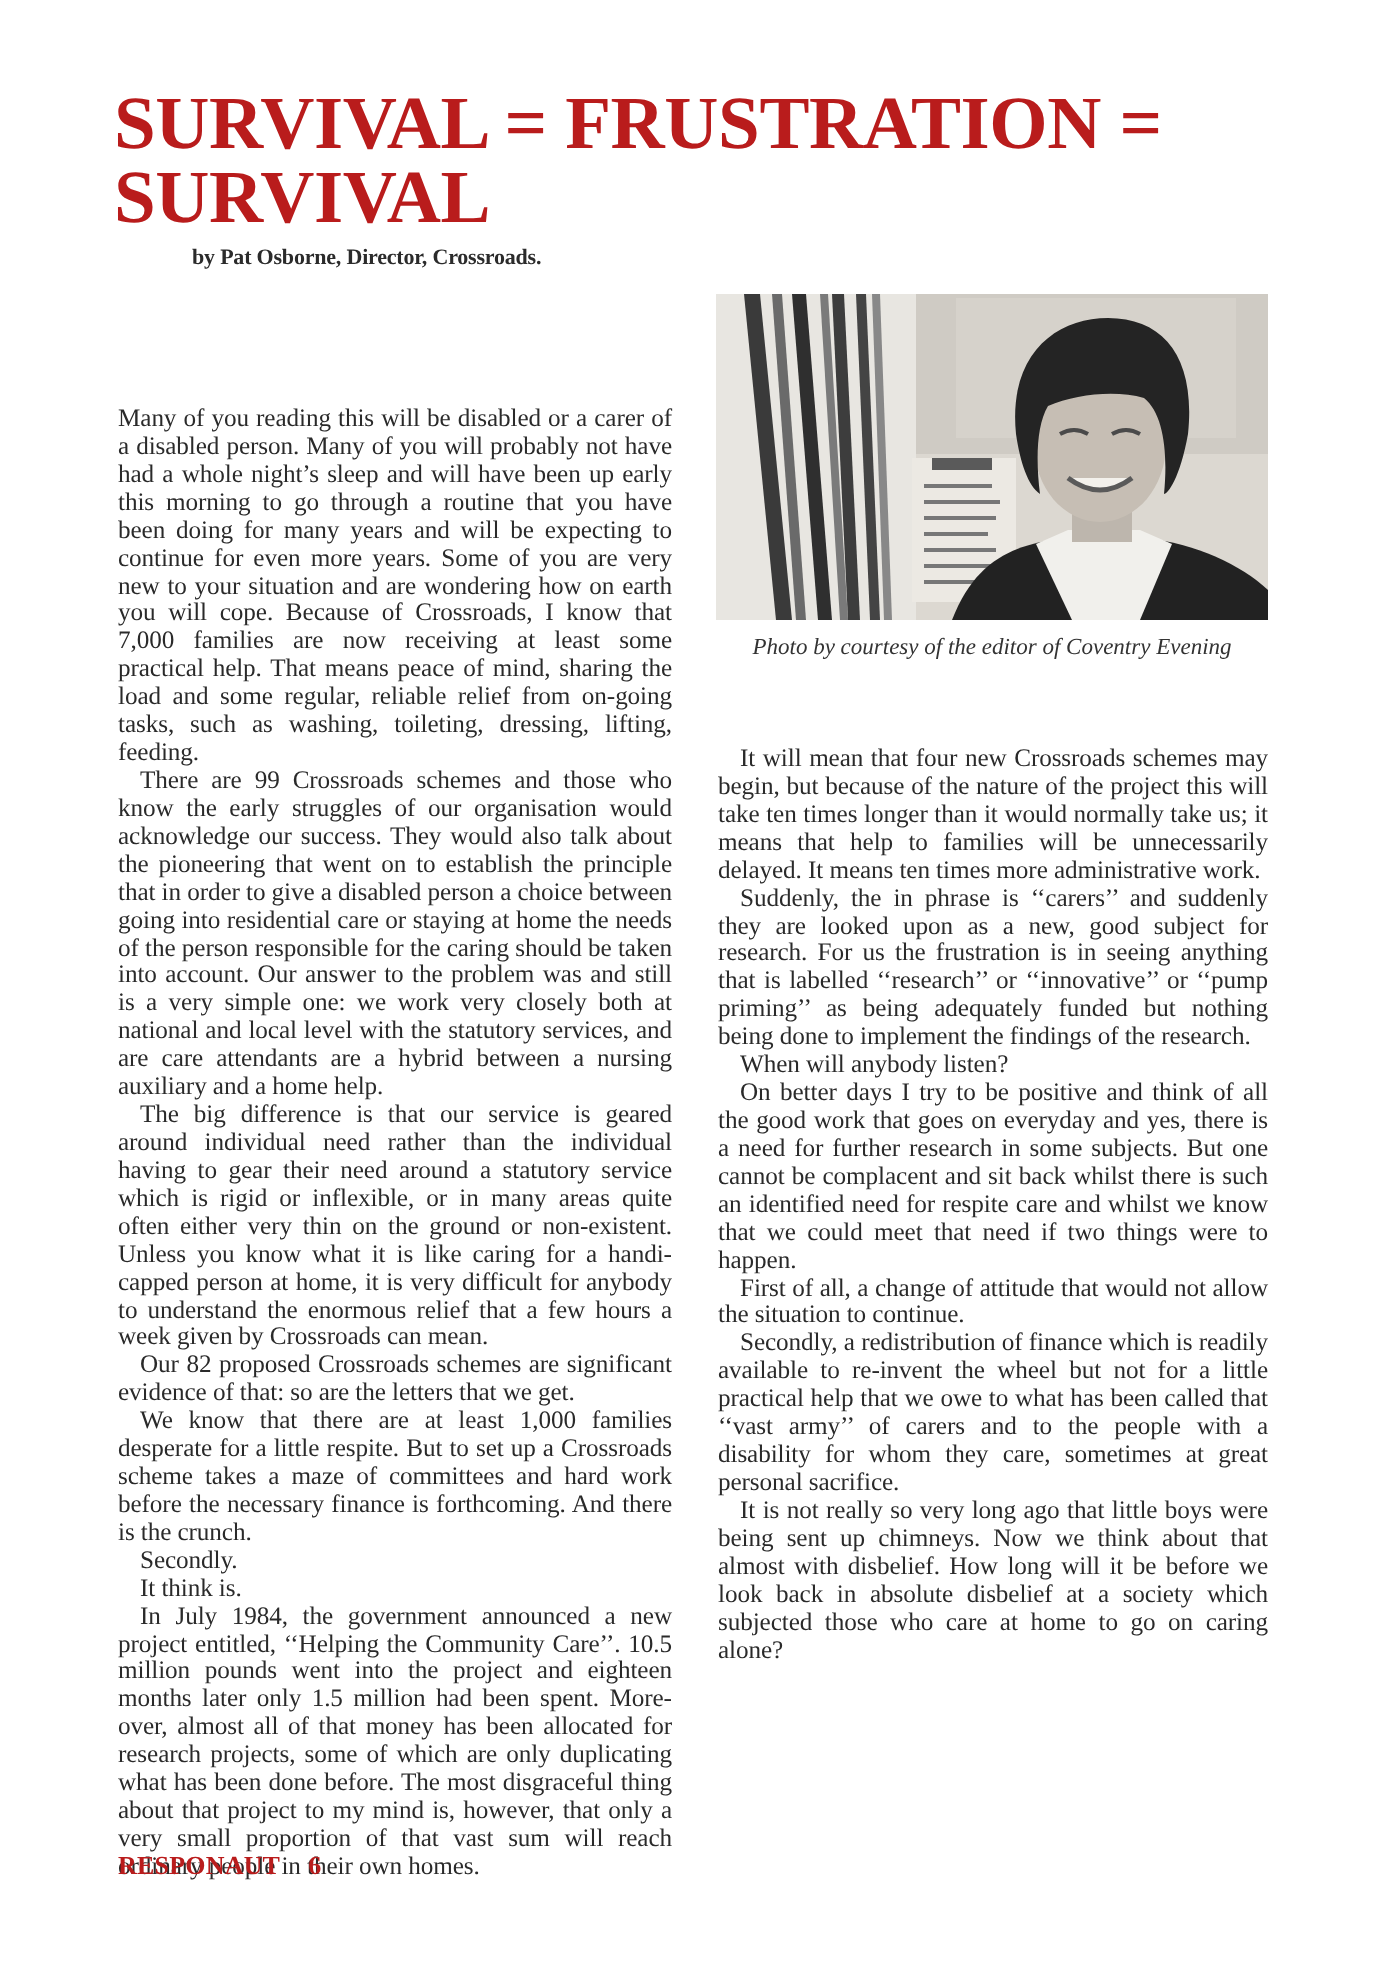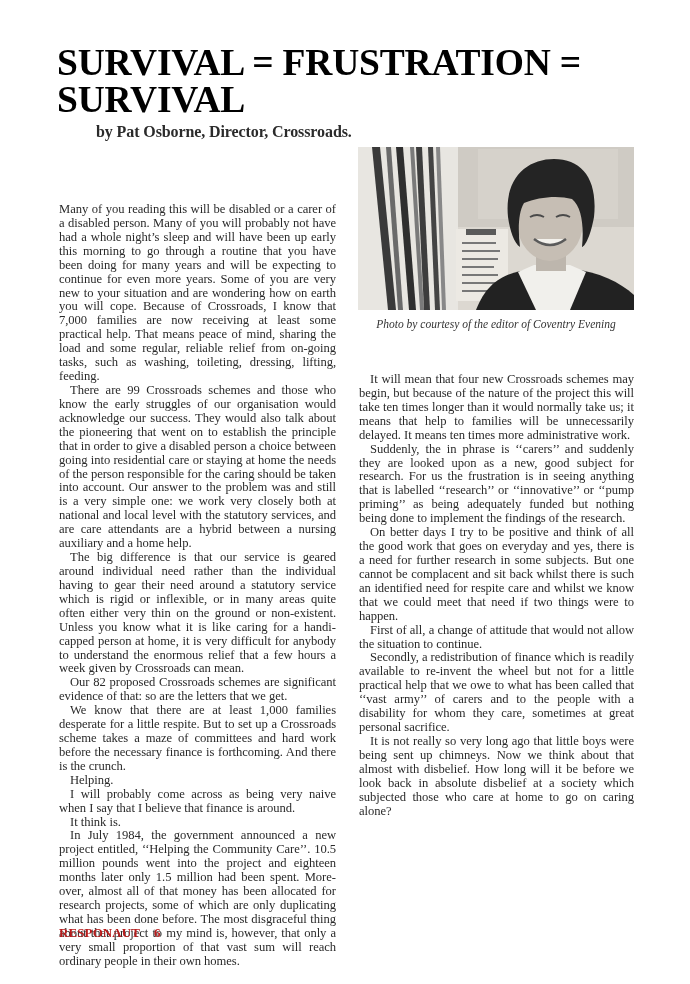--- a/index.html
+++ b/index.html
@@ -3,26 +3,26 @@
 <meta charset="utf-8">
 <style>
   html, body { margin: 0; padding: 0; background: #ffffff; }
   body {
     width: 690px; height: 984px; position: relative; overflow: hidden;
     font-family: "Liberation Serif", "DejaVu Serif", serif; color: #2a2a2a;
   }
   .title {
     position: absolute; left: 57px; top: 44px; width: 600px;
     font-family: "Liberation Serif", serif; font-weight: bold;
-    font-size: 37.5px; line-height: 37px; letter-spacing: -0.2px; color: #000000;
+    font-size: 37.5px; line-height: 37px; letter-spacing: -0.2px; color: #b91c1c;
     margin: 0;
   }
   .byline {
     position: absolute; left: 59px; top: 123px;
-    font-weight: bold; font-size: 16px; color: #2b2b2b; letter-spacing: -0.1px; padding-left: 37px;
+    font-weight: bold; font-size: 11px; color: #2b2b2b; letter-spacing: -0.1px; padding-left: 37px;
   }
   .col {
     position: absolute; width: 277px;
     font-size: 12.6px; line-height: 13.92px; text-align: justify;
     hyphens: manual; letter-spacing: -0.05px;
   }
   .col-left { left: 59px; top: 156px; margin-top: 47px; }
   .col-right { left: 359px; top: 373px; width: 275px; }
   .col p { margin: 0; text-indent: 11px; }
   .col p.first { text-indent: 0; }
@@ -47,22 +47,21 @@
 
 <h1 class="title">SURVIVAL = FRUSTRATION = SURVIVAL</h1>
 <div class="byline">by Pat Osborne, Director, Crossroads.</div>
 
 <div class="col col-left">
   <p class="first">Many of you reading this will be disabled or a carer of a disabled person. Many of you will probably not have had a whole night’s sleep and will have been up early this morning to go through a routine that you have been doing for many years and will be expecting to continue for even more years. Some of you are very new to your situation and are wondering how on earth you will cope. Because of Crossroads, I know that 7,000 families are now receiving at least some practical help. That means peace of mind, sharing the load and some regular, reliable relief from on-going tasks, such as washing, toileting, dressing, lifting, feeding.</p>
   <p>There are 99 Crossroads schemes and those who know the early struggles of our organisation would acknowledge our success. They would also talk about the pioneering that went on to establish the principle that in order to give a disabled person a choice between going into residential care or staying at home the needs of the person responsible for the caring should be taken into account. Our answer to the problem was and still is a very simple one: we work very closely both at national and local level with the statutory services, and are care attendants are a hybrid between a nursing auxiliary and a home help.</p>
   <p>The big difference is that our service is geared around individual need rather than the individual having to gear their need around a statutory service which is rigid or inflexible, or in many areas quite often either very thin on the ground or non-existent. Unless you know what it is like caring for a handi­capped person at home, it is very difficult for any­body to understand the enormous relief that a few hours a week given by Crossroads can mean.</p>
   <p>Our 82 proposed Crossroads schemes are significant evidence of that: so are the letters that we get.</p>
   <p>We know that there are at least 1,000 families desperate for a little respite. But to set up a Crossroads scheme takes a maze of committees and hard work before the necessary finance is forthcoming. And there is the crunch.</p>
-  <p>Helping.</p>
-  <p>I will probably come across as being very naive when I say that I believe that finance is around.</p>
+  <p>Secondly.</p>
   <p>It think is.</p>
   <p>In July 1984, the government announced a new project entitled, ‘‘Helping the Community Care’’. 10.5 million pounds went into the project and eighteen months later only 1.5 million had been spent. More­over, almost all of that money has been allocated for research projects, some of which are only dupli­cating what has been done before. The most disgrace­ful thing about that project to my mind is, however, that only a very small proportion of that vast sum will reach ordinary people in their own homes.</p>
 </div>
 
 <div class="photo" aria-label="Portrait of Pat Osborne smiling, seated in front of striped curtain and wall calendar">
   <svg width="276" height="163" viewBox="0 0 276 163">
     <rect x="0" y="0" width="276" height="163" fill="#dcd8d1"></rect>
     <rect x="95" y="0" width="181" height="80" fill="#cfcbc4"></rect>
     <rect x="120" y="2" width="140" height="70" fill="#d6d2cb"></rect>
 
@@ -101,20 +100,21 @@
     <path d="M176 92 q16 12 32 0" stroke="#5a5a5a" stroke-width="2.5" fill="#f3f1ec"></path>
   </svg>
 </div>
 <div class="caption">
   <span>Photo by courtesy of the editor of Coventry Evening</span>
 </div>
 
 <div class="col col-right">
   <p>It will mean that four new Crossroads schemes may begin, but because of the nature of the project this will take ten times longer than it would normally take us; it means that help to families will be unnecessarily delayed. It means ten times more administrative work.</p>
   <p>Suddenly, the in phrase is ‘‘carers’’ and suddenly they are looked upon as a new, good subject for research. For us the frustration is in seeing anything that is labelled ‘‘research’’ or ‘‘innovative’’ or ‘‘pump priming’’ as being adequately funded but nothing being done to implement the findings of the research.</p>
+  <p>When will anybody listen?</p>
   <p>On better days I try to be positive and think of all the good work that goes on everyday and yes, there is a need for further research in some subjects. But one cannot be complacent and sit back whilst there is such an identified need for respite care and whilst we know that we could meet that need if two things were to happen.</p>
   <p>First of all, a change of attitude that would not allow the situation to continue.</p>
   <p>Secondly, a redistribution of finance which is readily available to re-invent the wheel but not for a little prac­tical help that we owe to what has been called that ‘‘vast army’’ of carers and to the people with a disability for whom they care, sometimes at great personal sacrifice.</p>
   <p>It is not really so very long ago that little boys were being sent up chimneys. Now we think about that almost with disbelief. How long will it be before we look back in absolute disbelief at a society which subjected those who care at home to go on caring alone?</p>
 </div>
 
 <div class="footer">
   <span>RESPONAUT</span><span class="pg">6</span>
 </div>
 

